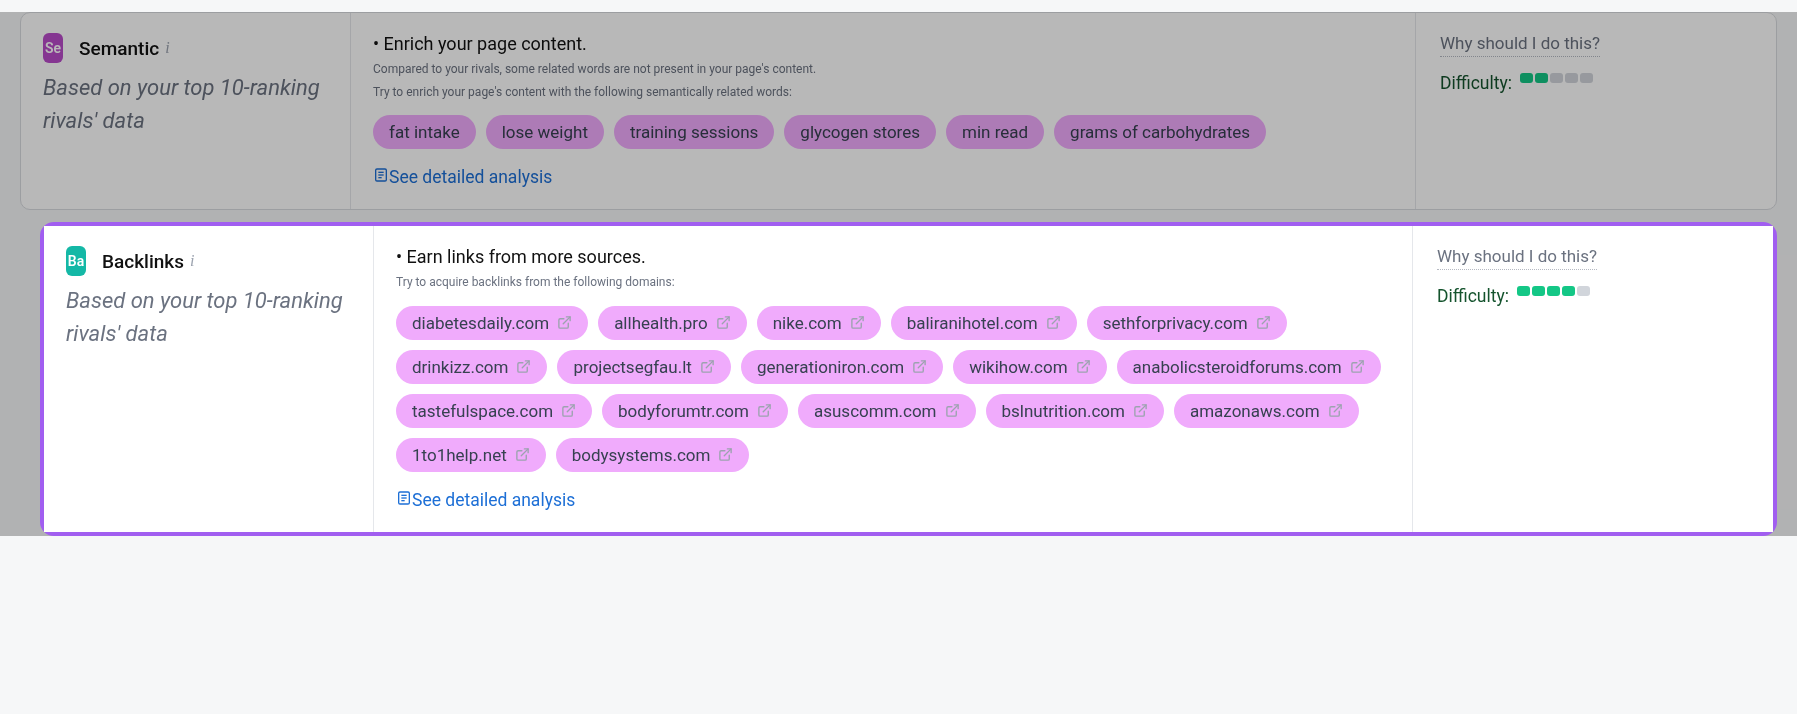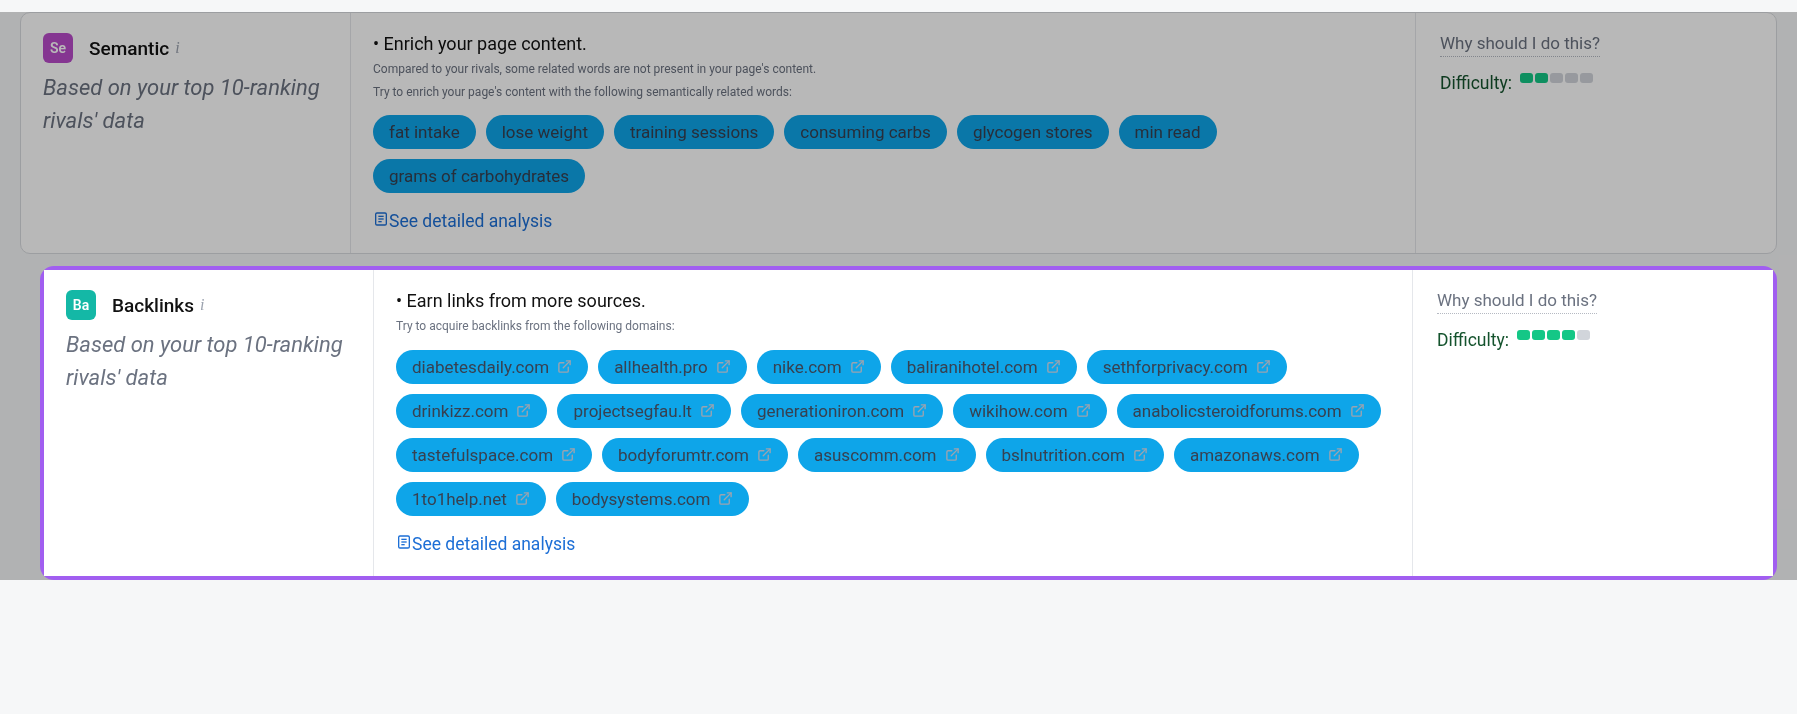--- a/index.html
+++ b/index.html
@@ -56,21 +56,21 @@
     border-right: 1px solid #e5e7eb;
   }
   .col-right {
     padding: 20px 24px;
   }
 
   .badge {
     display: inline-flex;
     align-items: center;
     justify-content: center;
-    width: 30px;
+    width: 20px;
     height: 30px;
     border-radius: 6px;
     color: #fff;
     font-weight: 600;
     font-size: 14px;
     margin-right: 10px;
   }
   .badge.purple { background: #b94bc9; }
   .badge.teal { background: #14b8a6; }
 
@@ -118,21 +118,21 @@
     display: flex;
     flex-wrap: wrap;
     gap: 10px 10px;
     margin-top: 14px;
     margin-bottom: 18px;
   }
   .chip {
     display: inline-flex;
     align-items: center;
     gap: 8px;
-    background: #0ea5e9;
+    background: #f0abfc;
     color: #374151;
     padding: 7px 16px;
     border-radius: 18px;
     font-size: 17px;
     white-space: nowrap;
   }
   .chip.linkchip { color: #374151; }
   .ext-icon {
     color: #9ca3af;
     display: inline-flex;
@@ -196,21 +196,20 @@
     </div>
 
     <div class="col-main">
       <div class="bullet-line">• Enrich your page content.</div>
       <div class="desc-line">Compared to your rivals, some related words are not present in your page's content.</div>
       <div class="desc-line">Try to enrich your page's content with the following semantically related words:</div>
       <div class="chips" id="semantic-chips">
           <span class="chip">fat intake</span>
           <span class="chip">lose weight</span>
           <span class="chip">training sessions</span>
-          <span class="chip">consuming carbs</span>
           <span class="chip">glycogen stores</span>
           <span class="chip">min read</span>
           <span class="chip">grams of carbohydrates</span>
         </div>
       <a class="detail-link">
         <span class="doc-icon">
           <svg viewBox="0 0 24 24" fill="none" stroke="#1d6fd6" stroke-width="2">
               <rect x="4" y="3" width="16" height="18" rx="2"></rect>
               <line x1="8" y1="8" x2="16" y2="8"></line>
               <line x1="8" y1="12" x2="16" y2="12"></line>

